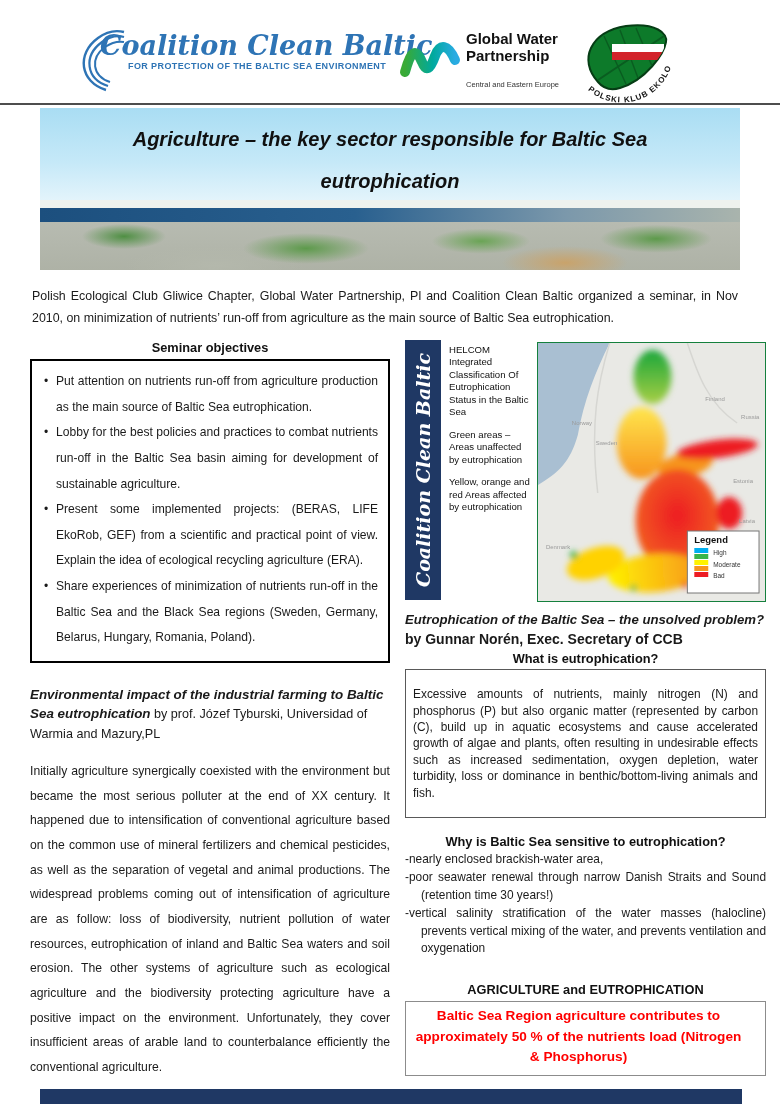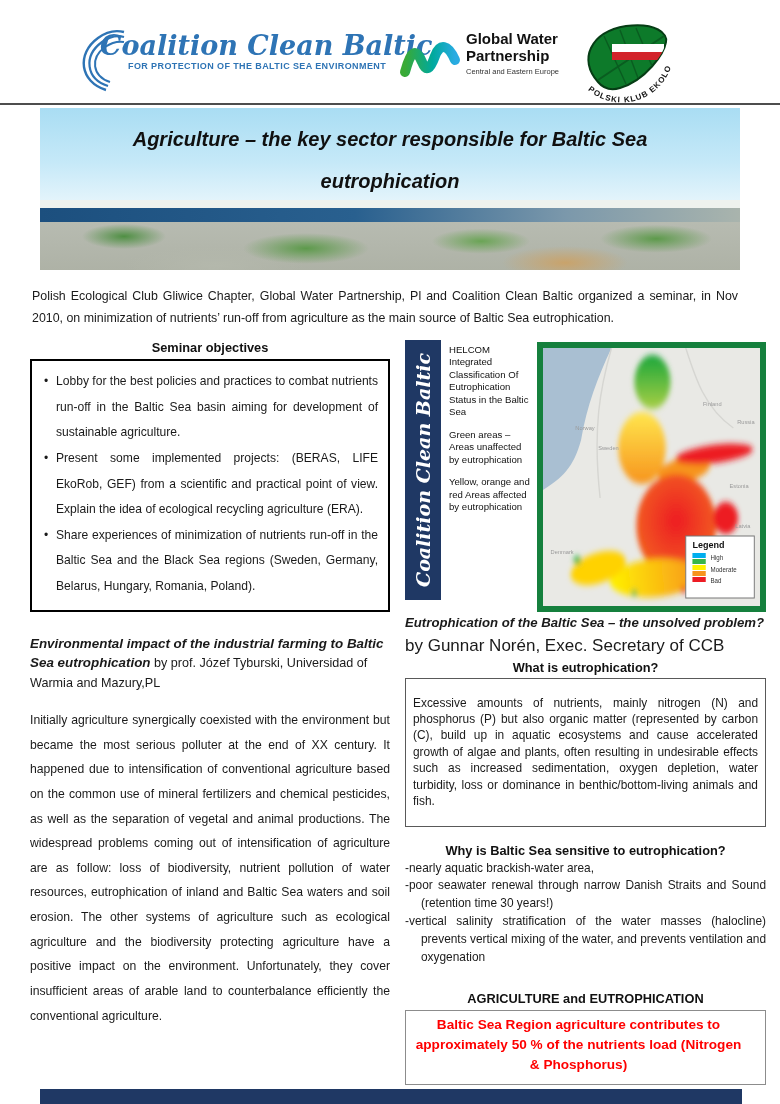--- a/index.html
+++ b/index.html
@@ -9,21 +9,21 @@
   
   .logos{position:absolute;left:0;top:26px;width:780px;height:74px;}
   .ccb-logo{position:absolute;left:100px;top:6px;width:300px;}
   .ccb-script{font-family:"DejaVu Serif",serif;font-style:italic;font-weight:700;
               font-size:27px;color:#2e74b5;white-space:nowrap;line-height:1;}
   .ccb-tag{font-size:9px;font-weight:700;color:#2e74b5;letter-spacing:.4px;margin-top:2px;
            margin-left:28px;white-space:nowrap;}
   .ccb-swoosh{position:absolute;left:-28px;top:-8px;}
   .gwp-logo{position:absolute;left:398px;top:4px;display:flex;gap:4px;}
   .gwp-text .l1{font-size:15px;font-weight:700;color:#111;line-height:1.15;width:105px;}
-  .gwp-sub{font-size:7.5px;color:#333;margin-top:2px;}
+  .gwp-sub{font-size:7.5px;color:#333;margin-top:15px;}
   .pke-logo{position:absolute;left:568px;top:-6px;}
 
   .top-rule{position:absolute;left:0;top:103px;width:780px;height:0;
             border-top:2px solid #4d4d4d;}
 
   
   .banner{position:absolute;left:40px;top:108px;width:700px;height:170px;overflow:hidden;}
   .sky{position:absolute;inset:0;height:100px;
        background:linear-gradient(180deg,#a9ddf3 0%,#c6e9f8 55%,#e9f6fc 100%);}
   .horizon{position:absolute;left:0;top:92px;width:700px;height:12px;background:#eef2ee;}
@@ -60,26 +60,26 @@
   .right-col{position:absolute;left:405px;top:340px;width:361px;}
   .map-row{display:flex;height:262px;}
   .ccb-vert{width:36px;height:260px;background:#1f3864;position:relative;flex:none;}
   .ccb-vert span{position:absolute;left:50%;top:50%;
       transform:translate(-50%,-50%) rotate(-90deg);white-space:nowrap;
       font-family:"DejaVu Serif",serif;font-style:italic;font-weight:700;
       font-size:19px;color:#ffffff;}
   .map-caption{width:84px;flex:none;padding:4px 4px 0 8px;font-size:9.6px;line-height:1.3;
       color:#111;}
   .map-caption p{margin:0 0 10px 0;}
-  .map-wrap{flex:1;border:6px solid #15803d;background:#f97316;height:258px;margin-top:2px;}
+  .map-wrap{flex:1;border:1px solid #15803d;background:#f97316;height:258px;margin-top:2px;}
   .map-wrap svg{display:block;width:100%;height:100%;}
 
   .r-title{margin-top:8px;font-size:13.2px;line-height:1.4;}
   .r-title .t{font-weight:700;font-style:italic;}
-  .r-title .b{font-weight:400;font-size:17px;text-align:center;}
+  .r-title .b{font-weight:700;font-size:14px;text-align:center;}
   .q-head{margin-top:2px;}
   .def-box{border:1px solid #595959;margin-top:3px;padding:16px 7px;font-size:11.9px;
            line-height:1.38;text-align:justify;}
   .q2{margin-top:16px;}
   .reasons{margin-top:2px;font-size:11.9px;}
   .reason{padding-left:16px;text-indent:-16px;line-height:1.5;text-align:justify;margin:0;}
   .agri-head{margin-top:24px;}
   .red-box{border:1px solid #8c8c8c;margin-top:4px;padding:4px 20px 8px 6px;
            text-align:center;font-size:13.6px;font-weight:700;color:#ff0000;
            line-height:1.5;}
@@ -152,20 +152,21 @@
     <div class="sea"></div>
     <div class="shore"></div>
     <div class="banner-title">Agriculture – the key sector responsible for Baltic Sea eutrophication</div>
   </div>
 
   <div class="intro">Polish Ecological Club Gliwice Chapter, Global Water Partnership, Pl and Coalition Clean Baltic organized a seminar, in Nov 2010, on minimization of nutrients’ run-off from agriculture as the main source of Baltic Sea eutrophication.</div>
 
   <div class="left-col">
     <div class="h-center">Seminar objectives</div>
     <div class="sem-box">
+      <div class="obj">Put attention on nutrients run-off from agriculture production as the main source of Baltic Sea eutrophication.</div>
       <div class="obj">Lobby for the best policies and practices to combat nutrients run-off in the Baltic Sea basin aiming for development of sustainable agriculture.</div>
       <div class="obj">Present some implemented projects: (BERAS, LIFE EkoRob, GEF) from a scientific and practical point of view. Explain the idea of ecological recycling agriculture (ERA).</div>
       <div class="obj">Share experiences of minimization of nutrients run-off in the Baltic Sea and the Black Sea regions (Sweden, Germany, Belarus, Hungary, Romania, Poland).</div>
     </div>
 
     <div class="article-head">
       <span class="t">Environmental impact of the industrial farming to Baltic Sea eutrophication</span><span class="b"> by prof. Józef Tyburski, Universidad of Warmia and Mazury,PL</span>
     </div>
     <div class="left-body">Initially agriculture synergically coexisted with the environment but became the most serious polluter at the end of XX century. It happened due to intensification of conventional agriculture based on the common use of mineral fertilizers and chemical pesticides, as well as the separation of vegetal and animal productions. The widespread problems coming out of intensification of agriculture are as follow: loss of biodiversity, nutrient pollution of water resources, eutrophication of inland and Baltic Sea waters and soil erosion. The other systems of agriculture such as ecological agriculture and the biodiversity protecting agriculture have a positive impact on the environment. Unfortunately, they cover insufficient areas of arable land to counterbalance efficiently the conventional agriculture.</div>
   </div>
@@ -253,21 +254,21 @@
 
     <div class="r-title">
       <span class="t">Eutrophication of the Baltic Sea – the unsolved problem?</span><span class="b"> by Gunnar Norén, Exec. Secretary of CCB</span>
     </div>
 
     <div class="h-center q-head">What is eutrophication?</div>
     <div class="def-box">Excessive amounts of nutrients, mainly nitrogen (N) and phosphorus (P) but also organic matter (represented by carbon (C), build up in aquatic ecosystems and cause accelerated growth of algae and plants, often resulting in undesirable effects such as increased sedimentation, oxygen depletion, water turbidity, loss or dominance in benthic/bottom-living animals and fish.</div>
 
     <div class="h-center q2">Why is Baltic Sea sensitive to eutrophication?</div>
     <div class="reasons">
-      <p class="reason">-nearly aquatic brackish-water area,</p>
+      <p class="reason">-nearly enclosed brackish-water area,</p>
       <p class="reason">-poor seawater renewal through narrow Danish Straits and Sound (retention time 30 years!)</p>
       <p class="reason">-vertical salinity stratification of the water masses (halocline) prevents vertical mixing of the water, and prevents ventilation and oxygenation</p>
     </div>
 
     <div class="h-center agri-head">AGRICULTURE and EUTROPHICATION</div>
     <div class="red-box">Baltic Sea Region agriculture contributes to approximately 50 % of the nutrients load (Nitrogen &amp; Phosphorus)</div>
   </div>
 
   <div class="footer-bar"></div>
 </div>

